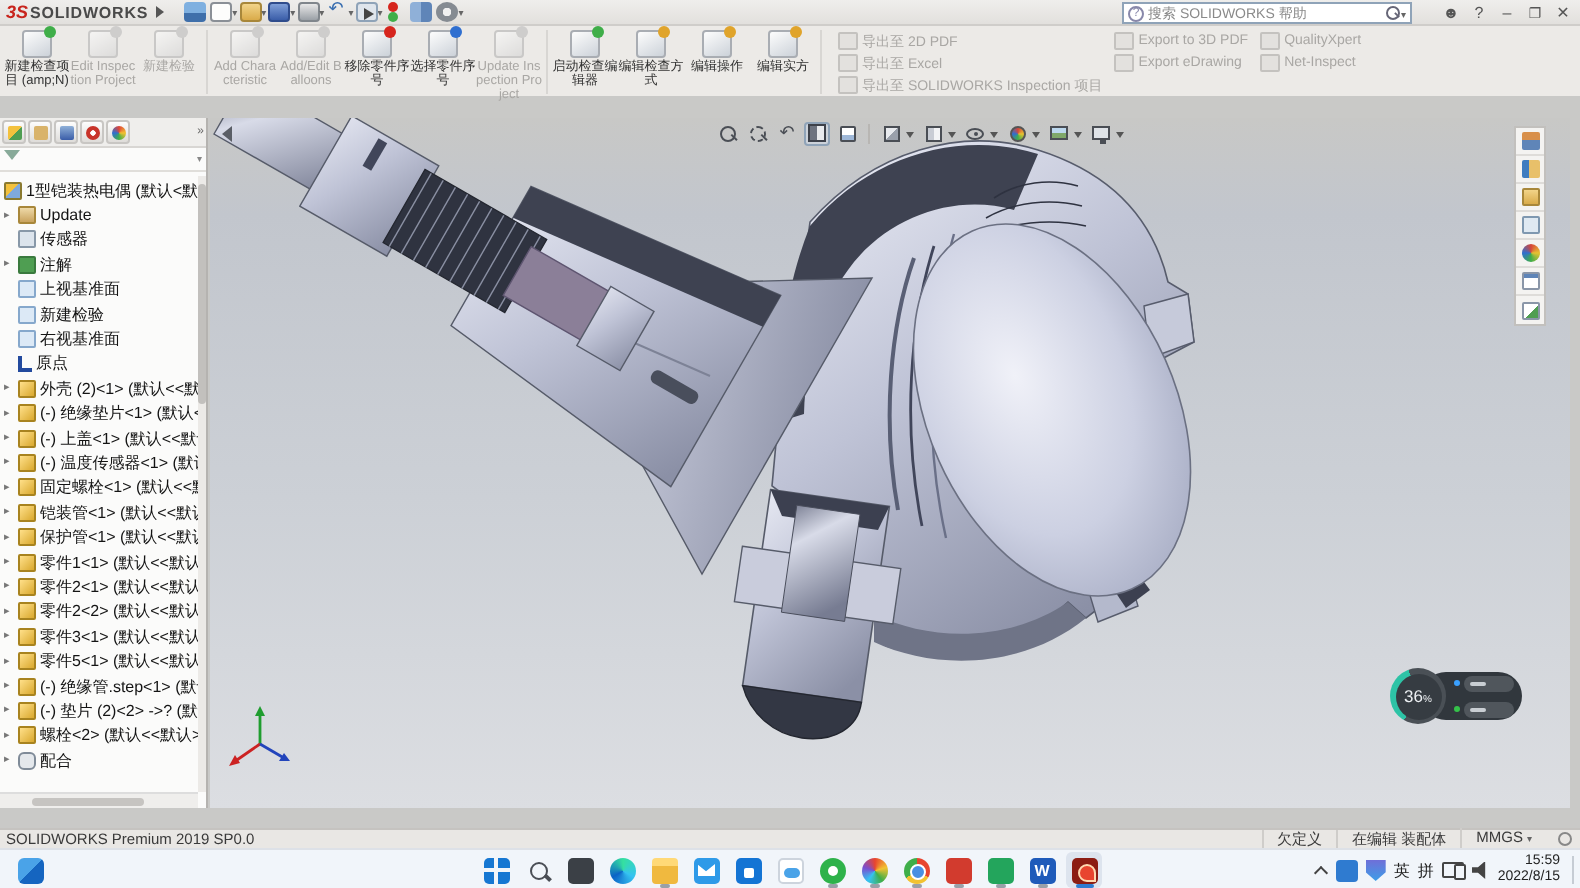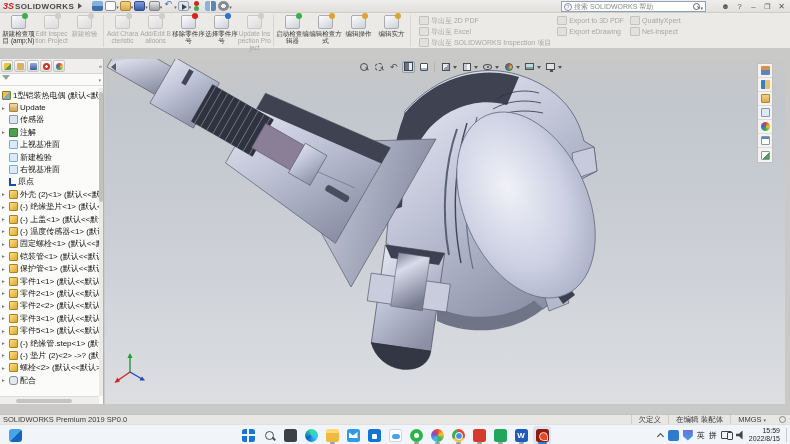--- a/index.html
+++ b/index.html
@@ -648,20 +648,37 @@
 
       <svg id="triad" viewBox="0 0 34 34">
         <line x1="17" y1="20" x2="17" y2="4" stroke="#1f9d2f" stroke-width="1.4"></line>
         <path d="M17,1 L14.5,6 L19.5,6 Z" fill="#1f9d2f"></path>
         <line x1="17" y1="20" x2="4" y2="29" stroke="#cc2222" stroke-width="1.4"></line>
         <path d="M1.5,31 L7,29.5 L4.5,25.5 Z" fill="#cc2222"></path>
         <line x1="17" y1="20" x2="29" y2="27" stroke="#2244bb" stroke-width="1.4"></line>
         <path d="M32,28.5 L26.5,28.5 L29,24.5 Z" fill="#2244bb"></path>
       </svg>
 
+      <div id="zwidget">
+        <div id="zpill"></div>
+        <div class="zrow" style="top:3px">
+          <span class="zdot" style="background:#3aa0ff"></span>
+          <span class="zbtn"></span>
+        </div>
+        <div class="zrow" style="top:16px">
+          <span class="zdot" style="background:#35c24a"></span>
+          <span class="zbtn"></span>
+        </div>
+        <div id="zcirc">
+          <div class="inner">
+              <span>36</span>
+              <span class="pct">%</span>
+            </div>
+        </div>
+      </div>
     </div>
   </div>
 
 
   <div id="statusbar">
     <span id="statusleft">SOLIDWORKS Premium 2019 SP0.0</span>
     <div id="statusright">
       <span class="sseg">欠定义</span>
       <span class="sseg">在编辑 装配体</span>
       <span class="sseg"><span>MMGS</span><span class="scar">▾</span></span>

